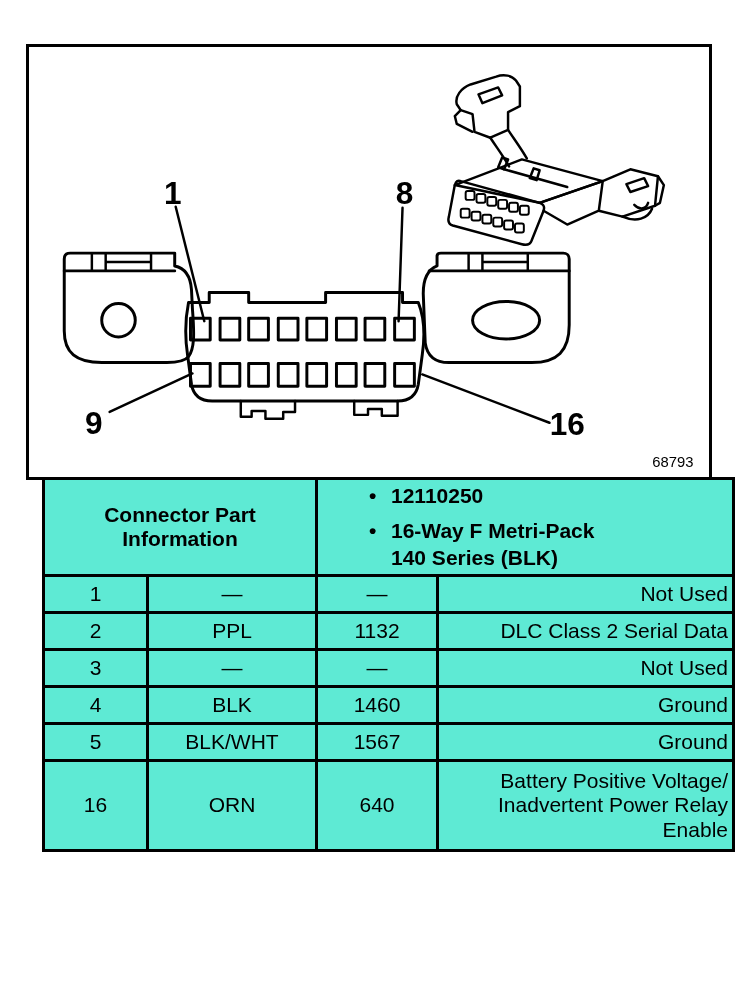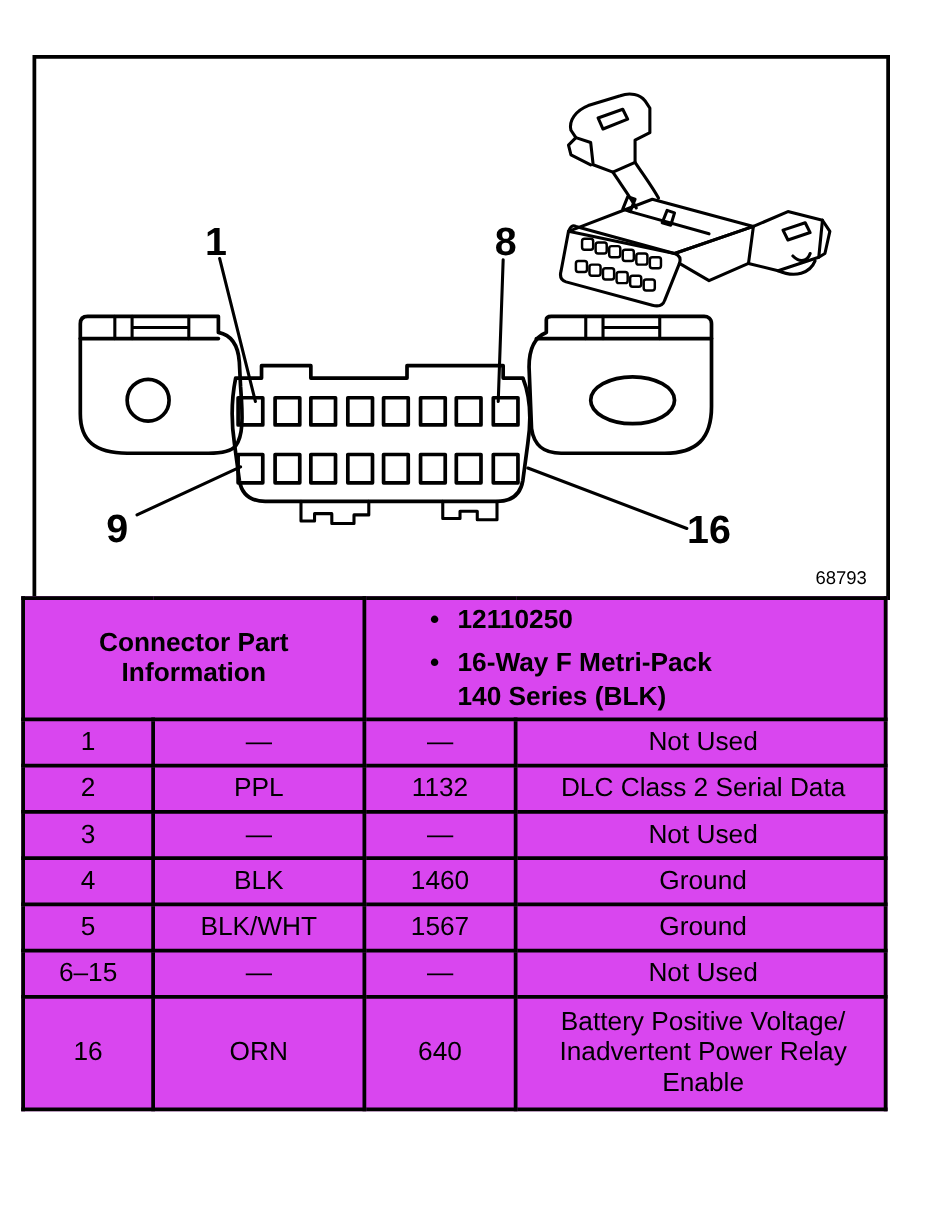--- a/index.html
+++ b/index.html
@@ -11,39 +11,39 @@
     position:absolute; top:3px; left:0; width:100%;
     text-align:center; font-size:29px; font-weight:bold; letter-spacing:0.2px;
   }
   .diagram-box {
     position:absolute; left:26px; top:44px; width:686px; height:436px;
     border:3px solid #000; box-sizing:border-box; background:#fff;
   }
   .diagram-box svg { display:block; width:680px; height:430px; }
 
   table.pin-table {
-    position:absolute; left:17px; top:477px; width:690px;
-    border-collapse:collapse; table-layout:fixed; background:#d946ef;padding-left:20px;
+    position:absolute; left:42px; top:477px; width:690px;
+    border-collapse:collapse; table-layout:fixed; background:#5eead4;padding-left:20px;
   }
   .pin-table td, .pin-table th {
     border:3px solid #000; overflow:hidden;
     font-size:21px; line-height:1.15; vertical-align:middle;
   }
   .prewrap { white-space:pre-line; }
   .cpi-cell {
     font-weight:bold; text-align:center; height:92px; font-size:22px; line-height:1.3;
   }
   .bullets-cell { height:92px; vertical-align:middle; }
   .bullet-list { padding-left:50px; display:flex; flex-direction:column; gap:9px; }
   .bullet-item { display:flex; font-weight:bold; font-size:21px; line-height:1.25; }
   .bullet-glyph { width:22px; flex:0 0 22px; }
   .bullet-text { max-width:218px; }
   .hdr { font-weight:bold; text-align:center; vertical-align:bottom; padding-bottom:8px; height:60px; font-size:21px; }
   .c { text-align:center; }
-  .fn { text-align:center; padding-left:8px; padding-right:4px; }
+  .fn { text-align:right; padding-left:8px; padding-right:4px; }
   tr.small-row td { height:32px; }
   tr.big-row td { height:85px;margin-left:24px; }
 </style>
 </head>
 <body>
 
 <div class="page">
 
 
   <div class="diagram-box">
@@ -200,26 +200,20 @@
         <td class="c">BLK</td>
         <td class="c">1460</td>
         <td class="fn">Ground</td>
       </tr>
       <tr class="small-row">
         <td class="c">5</td>
         <td class="c">BLK/WHT</td>
         <td class="c">1567</td>
         <td class="fn">Ground</td>
       </tr>
-      <tr class="small-row">
-        <td class="c">6–15</td>
-        <td class="c">—</td>
-        <td class="c">—</td>
-        <td class="fn">Not Used</td>
-      </tr>
       <tr class="big-row">
         <td class="c">16</td>
         <td class="c">ORN</td>
         <td class="c">640</td>
         <td class="fn">Battery Positive Voltage/ Inadvertent Power Relay Enable</td>
       </tr>
     </tbody>
   </table>
 
 </div>

